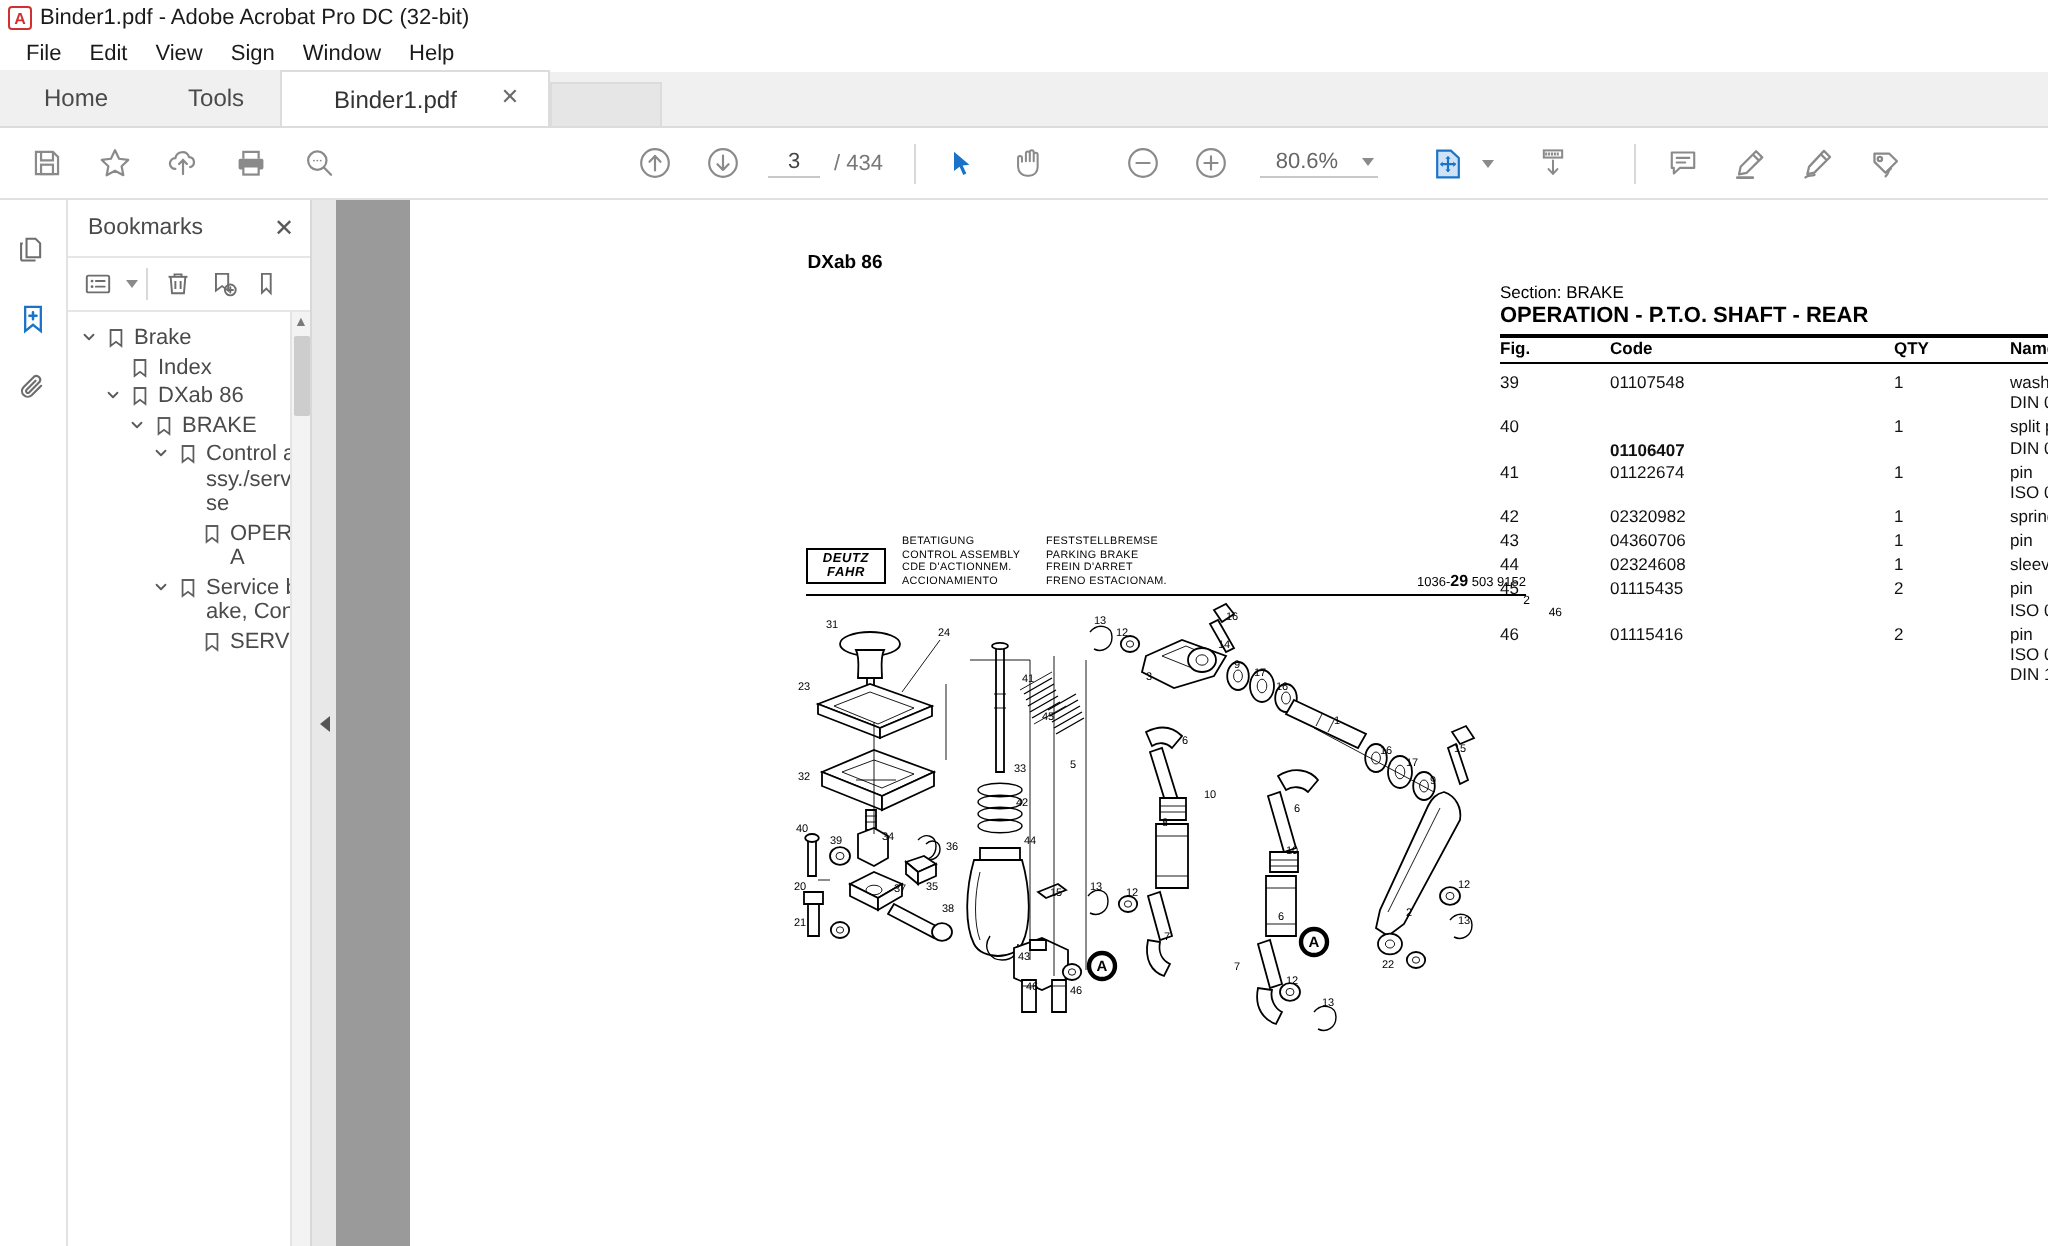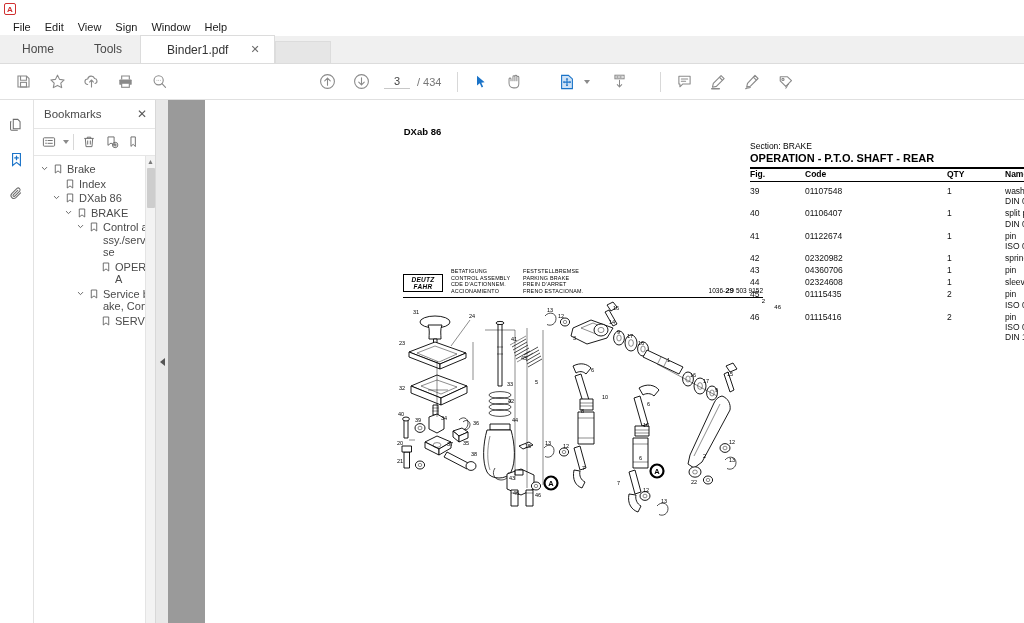--- a/index.html
+++ b/index.html
@@ -419,20 +419,21 @@
   .cut { stroke: #000; stroke-width: 0.9; fill: #fff; }
   .cutl { stroke: #000; stroke-width: 0.7; fill: none; }
   .thin { stroke: #000; stroke-width: 0.45; fill: none; }
   .lbl { font-size: 5.5px; fill: #000; font-family: "Liberation Sans", sans-serif; }
 </style>
 </head>
 <body>
 
 <div class="titlebar">
   <div class="acro-logo">A</div>
+  <div class="title-text">Binder1.pdf - Adobe Acrobat Pro DC (32-bit)</div>
 </div>
 
 <div class="menubar">
   <div class="mi">File</div>
   <div class="mi">Edit</div>
   <div class="mi">View</div>
   <div class="mi">Sign</div>
   <div class="mi">Window</div>
   <div class="mi">Help</div>
 </div>
@@ -513,20 +514,38 @@
         <path d="M5 2.3l9.6 8.1-4.2.5 2.3 5-1.9.9-2.3-5.1-3.5 2.6z"></path>
       </svg>
     </div>
     <div class="tb-btn">
       <svg width="17" height="17" viewBox="0 0 20 20" fill="none" stroke="currentColor" stroke-width="1.2">
         <path d="M7 9V4.4a1.15 1.15 0 012.3 0V9m0-.5V3.7a1.15 1.15 0 012.3 0V9m0-.7V5.1a1.15 1.15 0 012.3 0v6.1m-9.2-2V7a1.15 1.15 0 00-2.3 0v5.2c0 3 2.4 5.3 5.3 5.3h1.2c2.9 0 5-2.1 5-5v-1.3" stroke-linecap="round" stroke-linejoin="round"></path>
       </svg>
     </div>
   </div>
 
+  <div class="tb-group" style="margin-left:22px;">
+    <div class="tb-btn">
+      <svg width="19" height="19" viewBox="0 0 22 22" fill="none" stroke="currentColor" stroke-width="1.25">
+        <circle cx="11" cy="11" r="8"></circle>
+          <path d="M7.2 11h7.6" stroke-linecap="round"></path>
+      </svg>
+    </div>
+    <div class="tb-btn">
+      <svg width="19" height="19" viewBox="0 0 22 22" fill="none" stroke="currentColor" stroke-width="1.25">
+        <circle cx="11" cy="11" r="8"></circle>
+          <path d="M7.2 11h7.6M11 7.2v7.6" stroke-linecap="round"></path>
+      </svg>
+    </div>
+    <div class="zoombox">
+      <span class="zoom-val">80.6%</span>
+      <span class="caret"></span>
+    </div>
+  </div>
 
   <div class="tb-group" style="margin-left:18px;">
     <div class="tb-btn blue-ico">
       <svg width="18" height="18" viewBox="0 0 20 20" fill="none" stroke="currentColor" stroke-width="1.2">
         <path d="M4 2.6h7.6L16 6.6v10.8H4z" fill="#cfe2f6" stroke="currentColor"></path>
         <path d="M10 6.4v7.4M6.4 10.1h7.4" stroke-linecap="round"></path>
         <path d="M10 5.6l-1.5 1.5h3zM10 14.6l-1.5-1.5h3zM5.6 10.1l1.5-1.5v3zM14.4 10.1l-1.5-1.5v3z" fill="currentColor" stroke="none"></path>
       </svg>
     </div>
     <span class="caret" style="margin-left:0;"></span>
@@ -772,21 +791,21 @@
       <div class="tbl-body" id="tbl-body">
           <div class="trow" style="height: 22.4px;">
             <span class="c-fig" style="top: 0px;">39</span>
             <span class="c-code" style="top: 0px;">01107548</span>
             <span class="c-qty" style="top: 0px;">1</span>
             <span class="c-name" style="top: 0px;">washer 8.4</span>
             <span class="c-sub" style="top: 10.4px;">DIN 000433- 8,4-140HV-A4C</span>
           </div>
           <div class="trow" style="height: 22.4px;">
             <span class="c-fig" style="top: 0px;">40</span>
-            <span class="c-code" style="top: 0px;">01106407</span>
+            <span class="c-code" style="top: 12px; font-weight: bold;">01106407</span>
             <span class="c-qty" style="top: 0px;">1</span>
             <span class="c-name" style="top: 0px;">split pin</span>
             <span class="c-sub" style="top: 10.4px;">DIN 000094- 2 X 14-ST-A4C</span>
           </div>
           <div class="trow" style="height: 22.4px;">
             <span class="c-fig" style="top: 0px;">41</span>
             <span class="c-code" style="top: 0px;">01122674</span>
             <span class="c-qty" style="top: 0px;">1</span>
             <span class="c-name" style="top: 0px;">pin</span>
             <span class="c-sub" style="top: 10.4px;">ISO 008752- 5 X 18</span>

